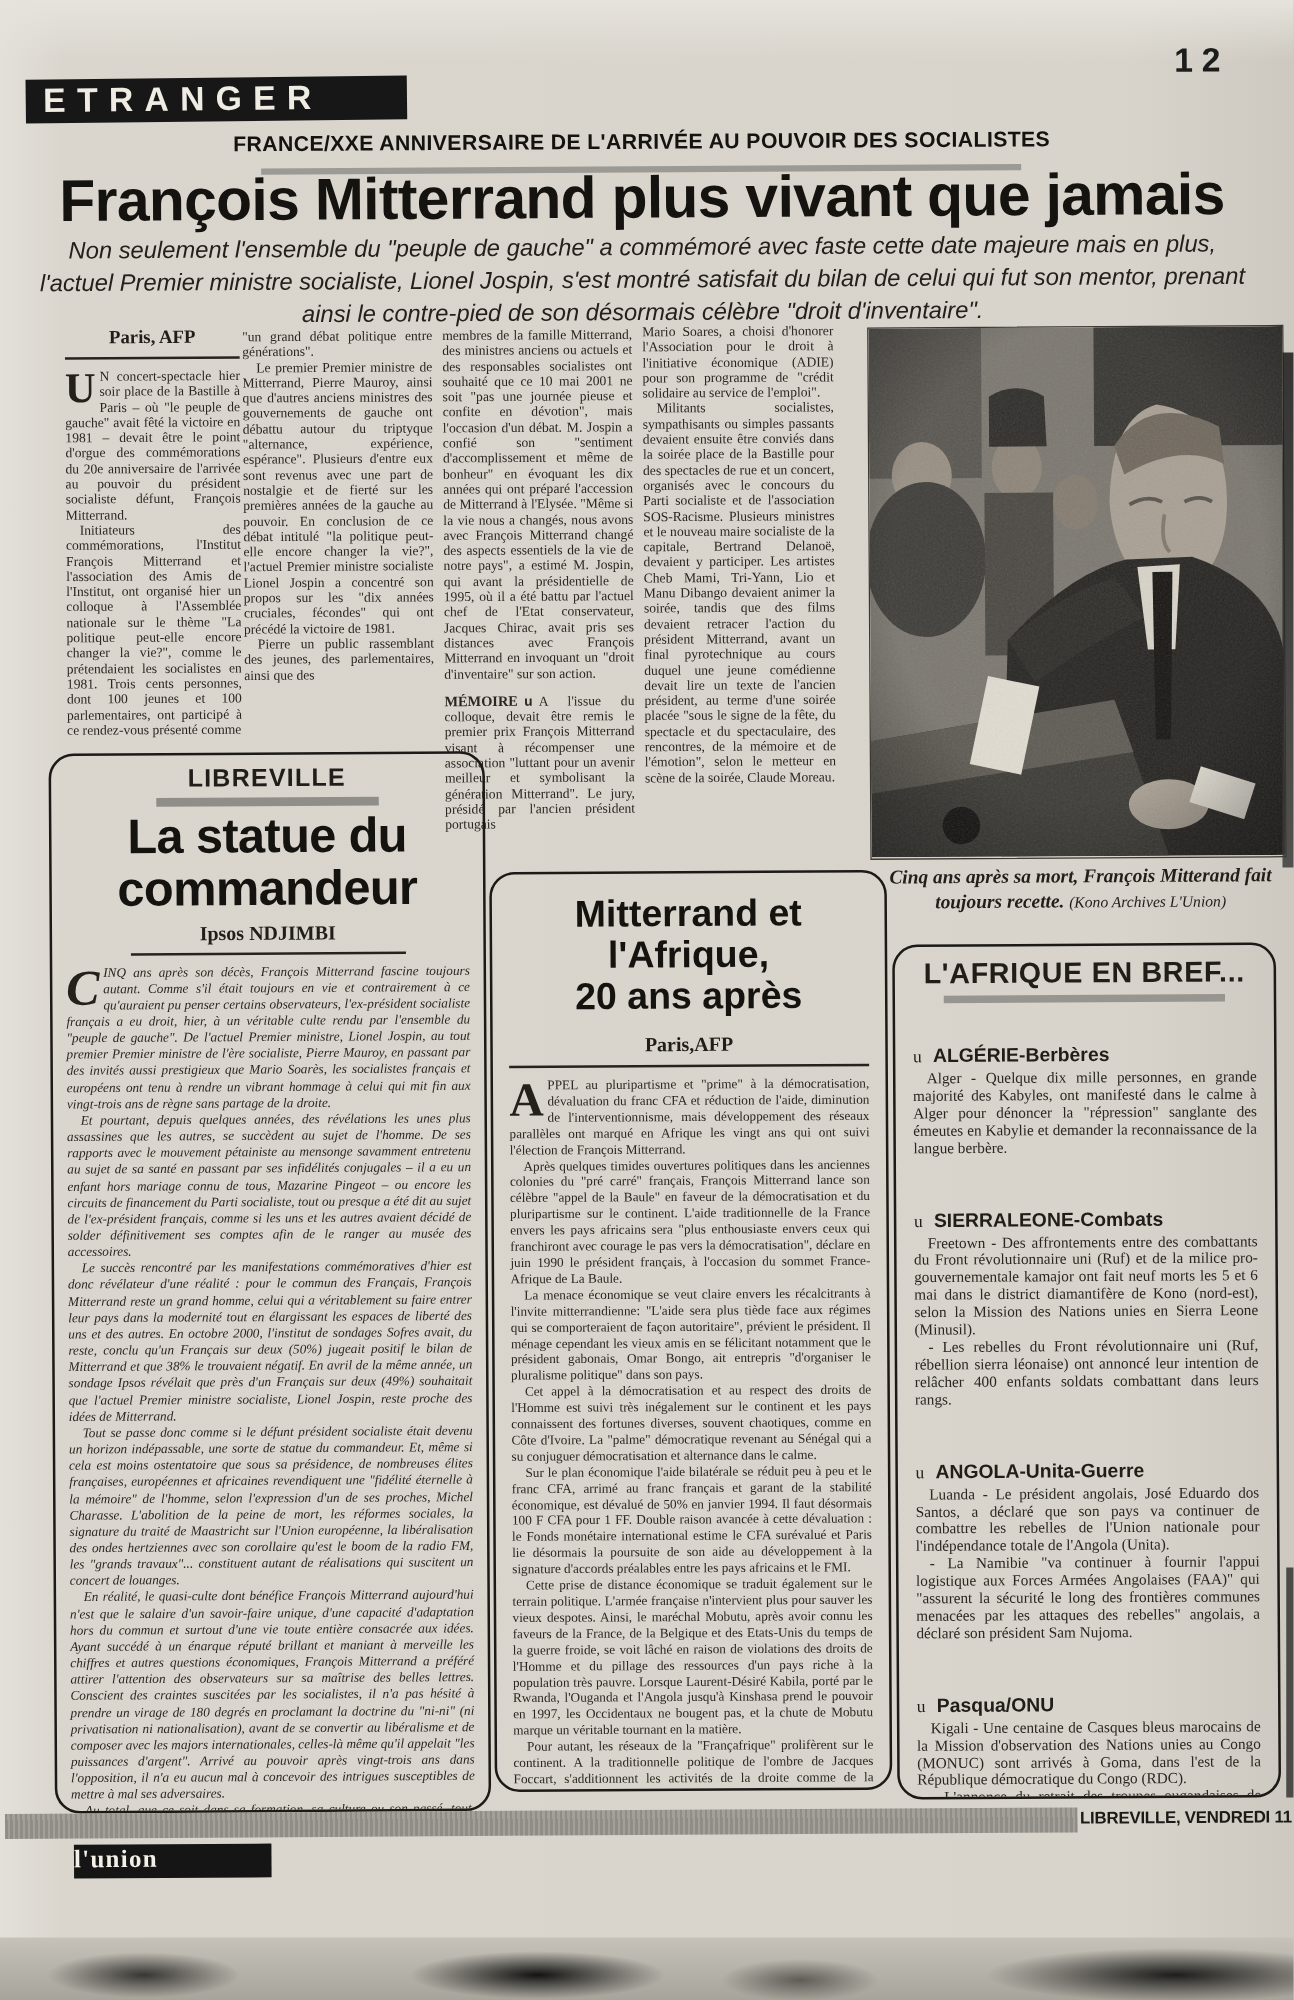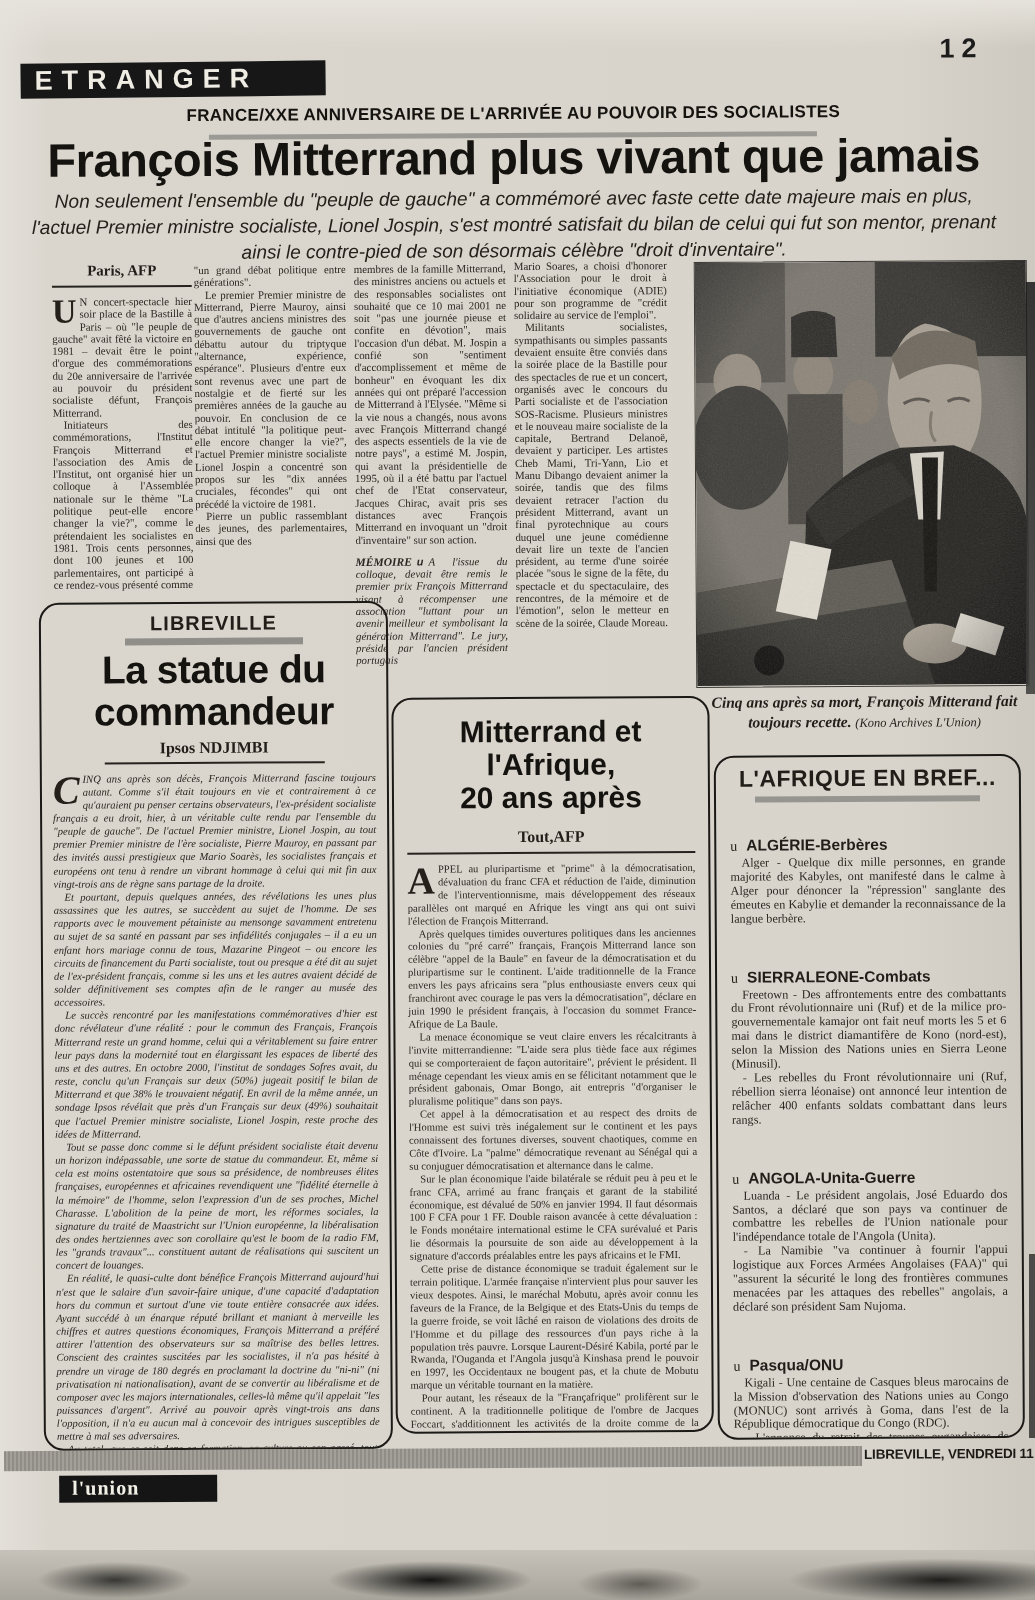--- a/index.html
+++ b/index.html
@@ -30,21 +30,21 @@
   .col1{left:55px;width:140px;height:340px;}
   .col2{left:197px;width:152px;height:334px;top:262px;}
   .col3{left:357px;width:152px;height:452px;top:262px;}
   .col4{left:517px;width:153px;height:452px;top:260px;}
   .byline-box{text-align:center;font-weight:bold;font-size:15px;padding-top:2px;}
   .rule{height:2px;background:#26231e;margin:6px 0 8px 0;}
   .coltext,.paras{font-size:10.9px;line-height:12.3px;text-align:justify;color:#2a2username:#2a2722;}
   .paras p{margin:0;text-indent:11px;color:#2a2722;}
   .paras p:first-child{text-indent:0;}
   .dropcap{float:left;font-size:34px;line-height:28px;padding:2px 3px 0 0;font-weight:bold;color:#24211b;}
-  .memoire{margin:10px 0 0 0;font-size:10.9px;line-height:12.3px;text-align:justify;color:#2a2722;font-style:italic;}
+  .memoire{margin:10px 0 0 0;font-size:10.9px;line-height:12.3px;text-align:justify;color:#2a2722;}
   .memoire b{font-size:11.5px;}
   .memoire .sq{font-family:"Liberation Sans",sans-serif;margin:0 5px;font-weight:bold;}
 
   
   .photo{position:absolute;left:697px;top:263px;width:333px;height:426px;border:1px solid #3a3833;
     box-sizing:border-box;overflow:hidden;}
   .caption{position:absolute;left:700px;top:694px;width:330px;margin:0;text-align:center;
     font-size:15px;line-height:19px;font-style:italic;color:#221f1a;}
   .caption b{font-size:15.5px;}
   .caption .credit{font-weight:normal;font-size:12.5px;}
@@ -80,21 +80,21 @@
   .bref-text{font-size:12.2px;line-height:13.9px;}
   .bref-text p:first-child{text-indent:11px;}
 
   
   .footer-bar{position:absolute;left:0;top:1448px;width:858px;height:20px;
     background:repeating-linear-gradient(90deg,#8f8d86 0 2px,#a3a09a 2px 4px);}
   .footer-date{position:absolute;left:860px;top:1447px;width:175px;
     font-family:"Liberation Sans",sans-serif;font-weight:bold;font-size:13.5px;letter-spacing:-.2px;
     line-height:20px;color:#1c1a16;white-space:nowrap;overflow:hidden;}
   .union-logo{position:absolute;left:55px;top:1473px;width:158px;height:27px;background:#151515;
-    color:#f3f0e8;font-weight:bold;font-size:20px;line-height:25px;padding-left:13px;box-sizing:border-box;
+    color:#f3f0e8;font-weight:bold;font-size:20px;line-height:25px;padding-left:0;box-sizing:border-box;
     letter-spacing:1px;}
 
   
   .strip-a{position:absolute;left:1026px;top:282px;width:9px;height:412px;background:linear-gradient(#1a1a1a,#3c3c3a);opacity:.85;}
   .strip-b{position:absolute;left:1029px;top:1254px;width:6px;height:184px;background:#2a2a28;opacity:.8;}
   .noise-bottom{position:absolute;left:0;top:1550px;width:1035px;height:50px;
     background:
       radial-gradient(ellipse 110px 26px at 115px 30px,rgba(25,24,22,.8),rgba(25,24,22,0) 70%),
       radial-gradient(ellipse 150px 28px at 430px 30px,rgba(10,10,9,.95),rgba(10,10,9,0) 68%),
       radial-gradient(ellipse 90px 24px at 640px 34px,rgba(40,38,35,.6),rgba(40,38,35,0) 70%),
@@ -229,21 +229,21 @@
             <p>En réalité, le quasi-culte dont bénéfice François Mitterrand aujourd'hui n'est que le salaire d'un savoir-faire unique, d'une capacité d'adaptation hors du commun et surtout d'une vie toute entière consacrée aux idées. Ayant succédé à un énarque réputé brillant et maniant à merveille les chiffres et autres questions économiques, François Mitterrand a préféré attirer l'attention des observateurs sur sa maîtrise des belles lettres. Conscient des craintes suscitées par les socialistes, il n'a pas hésité à prendre un virage de 180 degrés en proclamant la doctrine du "ni-ni" (ni privatisation ni nationalisation), avant de se convertir au libéralisme et de composer avec les majors internationales, celles-là même qu'il appelait "les puissances d'argent". Arrivé au pouvoir après vingt-trois ans dans l'opposition, il n'a eu aucun mal à concevoir des intrigues susceptibles de mettre à mal ses adversaires.</p>
             <p>Au total, que ce soit dans sa formation, sa culture ou son passé, tout, absolument tout, faisait de François Mitterrand un homme hors du commun. De ce fait, il n'est guère osé de dire que pendant quelques années encore, les élites françaises vivront à son ombre, sous la protection tutélaire de celui dont le bilan peut toujours servir de balise. Une sorte de statue du commandeur, pour ainsi dire.</p>
           </div>
       </div>
     </div>
 
     <div class="box afrique">
       <h2>Mitterrand et l'Afrique,
 20 ans après</h2>
       <div class="afr-byline">
-        <span>Tout,AFP</span>
+        <span>Paris,AFP</span>
         <div class="byrule2"></div>
       </div>
       <div class="afr-body has-drop">
         <span class="dropcap">A</span>
         <div class="paras">
             <p>PPEL au pluripartisme et "prime" à la démocratisation, dévaluation du franc CFA et réduction de l'aide, diminution de l'interventionnisme, mais développement des réseaux parallèles ont marqué en Afrique les vingt ans qui ont suivi l'élection de François Mitterrand.</p>
             <p>Après quelques timides ouvertures politiques dans les anciennes colonies du "pré carré" français, François Mitterrand lance son célèbre "appel de la Baule" en faveur de la démocratisation et du pluripartisme sur le continent. L'aide traditionnelle de la France envers les pays africains sera "plus enthousiaste envers ceux qui franchiront avec courage le pas vers la démocratisation", déclare en juin 1990 le président français, à l'occasion du sommet France-Afrique de La Baule.</p>
             <p>La menace économique se veut claire envers les récalcitrants à l'invite mitterrandienne: "L'aide sera plus tiède face aux régimes qui se comporteraient de façon autoritaire", prévient le président. Il ménage cependant les vieux amis en se félicitant notamment que le président gabonais, Omar Bongo, ait entrepris "d'organiser le pluralisme politique" dans son pays.</p>
             <p>Cet appel à la démocratisation et au respect des droits de l'Homme est suivi très inégalement sur le continent et les pays connaissent des fortunes diverses, souvent chaotiques, comme en Côte d'Ivoire. La "palme" démocratique revenant au Sénégal qui a su conjuguer démocratisation et alternance dans le calme.</p>
             <p>Sur le plan économique l'aide bilatérale se réduit peu à peu et le franc CFA, arrimé au franc français et garant de la stabilité économique, est dévalué de 50% en janvier 1994. Il faut désormais 100 F CFA pour 1 FF. Double raison avancée à cette dévaluation : le Fonds monétaire international estime le CFA surévalué et Paris lie désormais la poursuite de son aide au développement à la signature d'accords préalables entre les pays africains et le FMI.</p>

